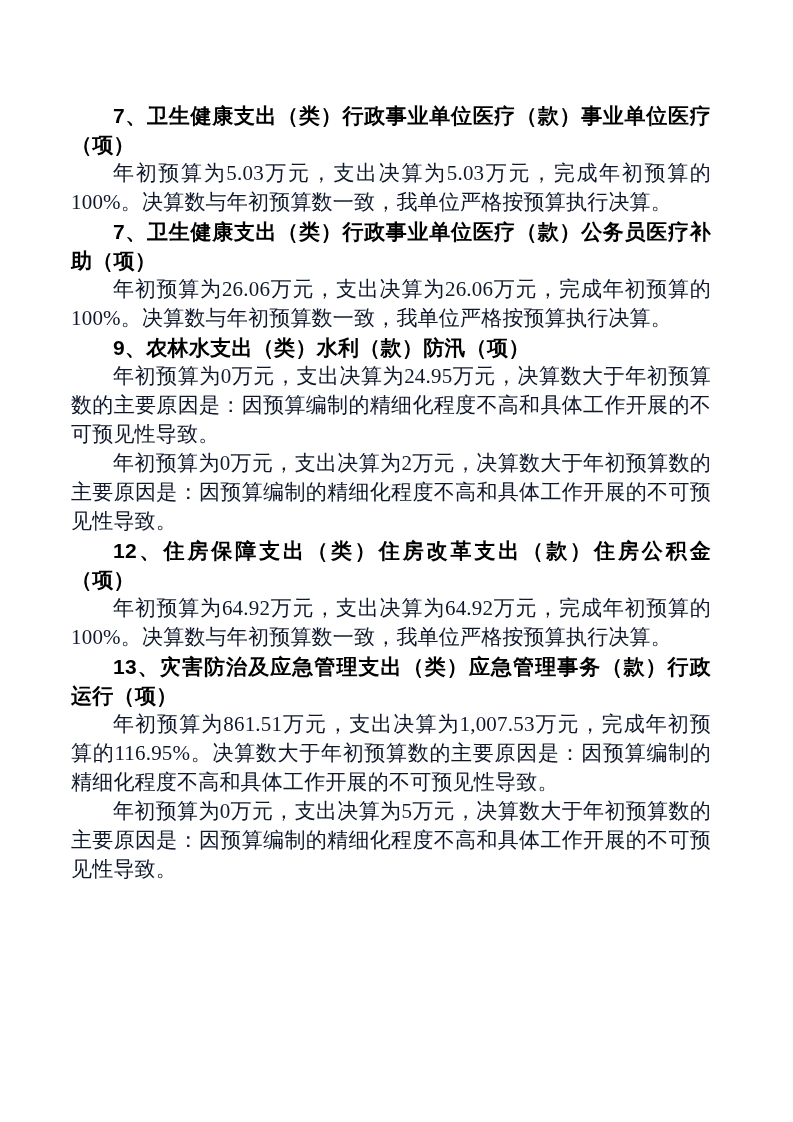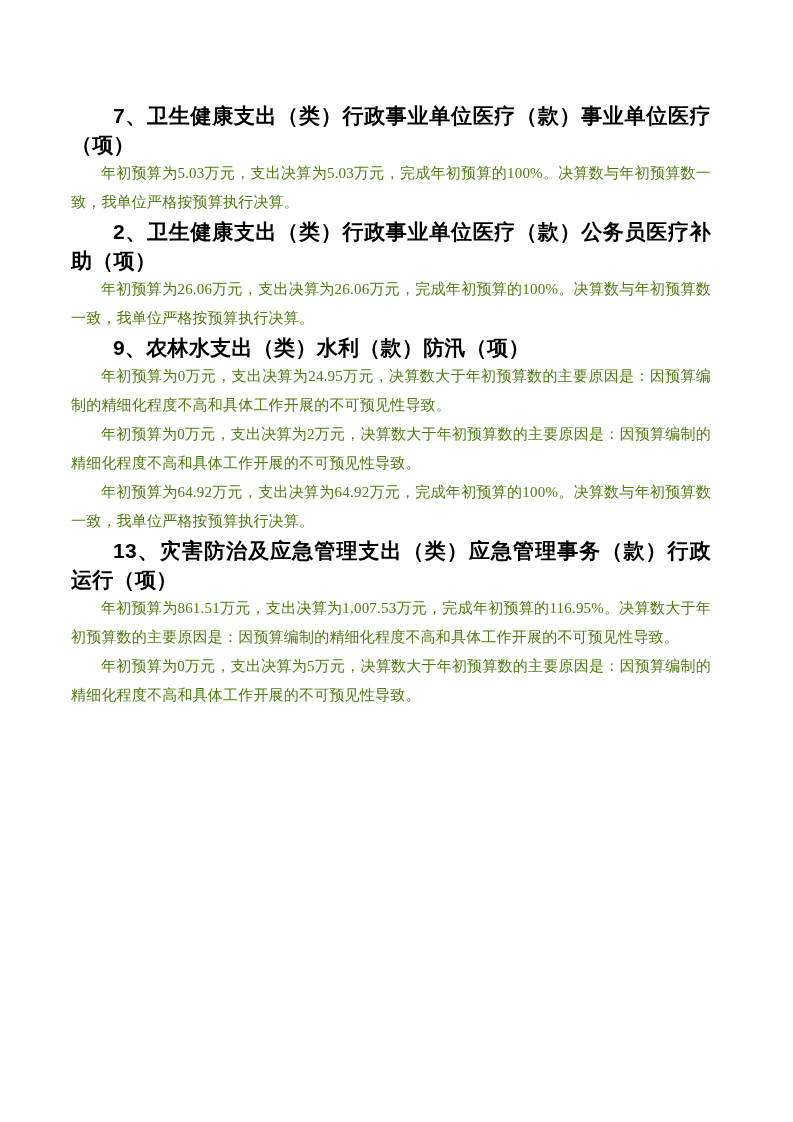--- a/index.html
+++ b/index.html
@@ -32,55 +32,56 @@
     line-height: 29px;
     text-indent: 2em;
     text-align: justify;
     color: #000000;
     letter-spacing: 0.3px;
   }
   .section-body {
     margin: 0;
     font-family: "Liberation Serif", "DejaVu Serif", serif;
     font-weight: normal;
-    font-size: 15px;
+    font-size: 21px;
     line-height: 29px;
     text-indent: 2em;
     text-align: justify;
-    color: #4d7c0f;
+    color: #0f172a;
     letter-spacing: 0.2px;
   }
 </style>
 </head>
 <body>
 
 <div class="page">
   <div class="content">
 
     <div class="section">
       <h2 class="section-heading">7、卫生健康支出（类）行政事业单位医疗（款）事业单位医疗（项）</h2>
       <p class="section-body">年初预算为5.03万元，支出决算为5.03万元，完成年初预算的100%。决算数与年初预算数一致，我单位严格按预算执行决算。</p>
     </div>
 
     <div class="section">
-      <h2 class="section-heading">2、卫生健康支出（类）行政事业单位医疗（款）公务员医疗补助（项）</h2>
+      <h2 class="section-heading">7、卫生健康支出（类）行政事业单位医疗（款）公务员医疗补助（项）</h2>
       <p class="section-body">年初预算为26.06万元，支出决算为26.06万元，完成年初预算的100%。决算数与年初预算数一致，我单位严格按预算执行决算。</p>
     </div>
 
     <div class="section">
       <h2 class="section-heading">9、农林水支出（类）水利（款）防汛（项）</h2>
       <p class="section-body">年初预算为0万元，支出决算为24.95万元，决算数大于年初预算数的主要原因是：因预算编制的精细化程度不高和具体工作开展的不可预见性导致。</p>
     </div>
 
     <div class="section">
       <p class="section-body">年初预算为0万元，支出决算为2万元，决算数大于年初预算数的主要原因是：因预算编制的精细化程度不高和具体工作开展的不可预见性导致。</p>
     </div>
 
 
     <div class="section">
+      <h2 class="section-heading">12、住房保障支出（类）住房改革支出（款）住房公积金（项）</h2>
       <p class="section-body">年初预算为64.92万元，支出决算为64.92万元，完成年初预算的100%。决算数与年初预算数一致，我单位严格按预算执行决算。</p>
     </div>
 
     <div class="section">
       <h2 class="section-heading">13、灾害防治及应急管理支出（类）应急管理事务（款）行政运行（项）</h2>
       <p class="section-body">年初预算为861.51万元，支出决算为1,007.53万元，完成年初预算的116.95%。决算数大于年初预算数的主要原因是：因预算编制的精细化程度不高和具体工作开展的不可预见性导致。</p>
     </div>
 
     <div class="section">
       <p class="section-body">年初预算为0万元，支出决算为5万元，决算数大于年初预算数的主要原因是：因预算编制的精细化程度不高和具体工作开展的不可预见性导致。</p>

